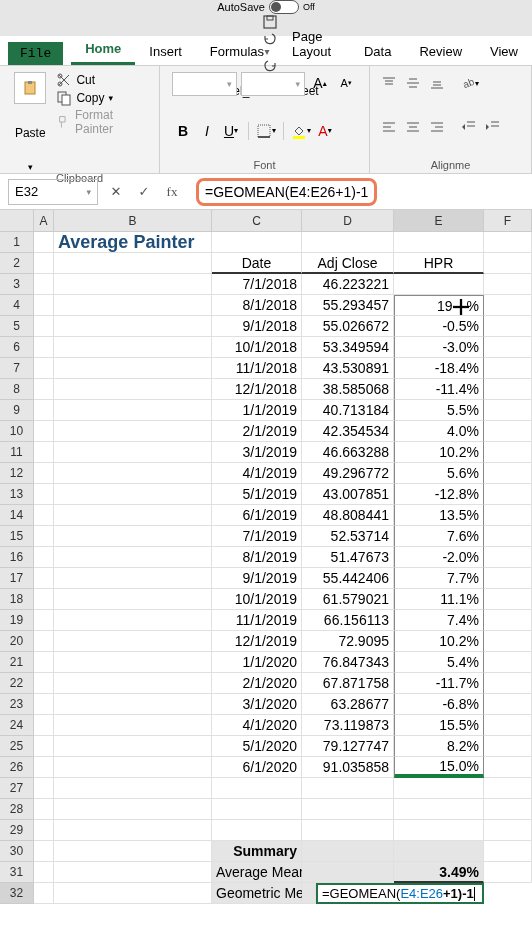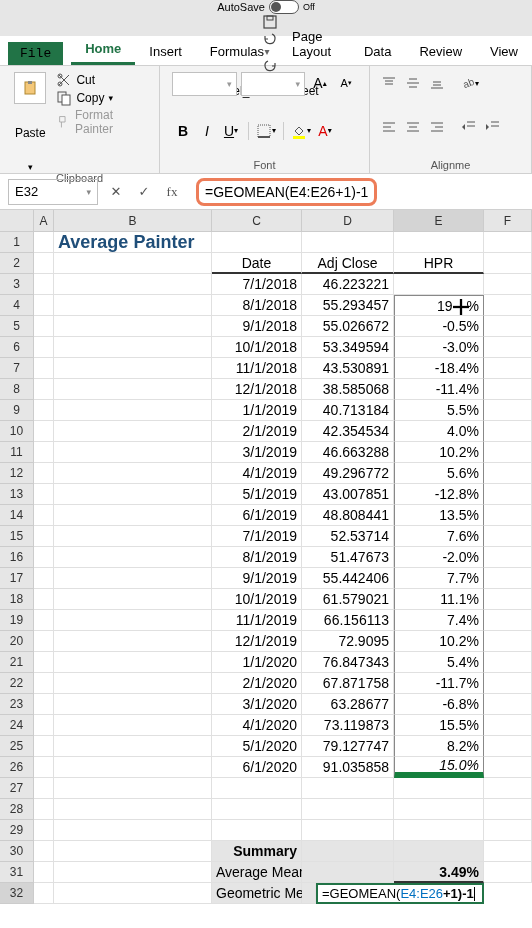--- a/index.html
+++ b/index.html
@@ -64,21 +64,21 @@
     .c-B { width: 158px; }
     .c-C { width: 90px; justify-content: flex-end; }
     .c-D { width: 92px; justify-content: flex-end; }
     .c-E { width: 90px; justify-content: flex-end; }
     .c-F { width: 48px; }
     
     .title-cell { color: #1f4e79; font-weight: bold; font-size: 18px; }
     .header-cell { font-weight: 500; border-bottom: 2px solid #333; justify-content: center; }
     .hpr-range { border-left: 1px solid #888; border-right: 1px solid #888; }
     .hpr-range-top { border-top: 1px solid #888; }
-    .hpr-range-bottom { border-bottom: 6px solid #15803d; font-style: italic; }
+    .hpr-range-bottom { border-bottom: 4px solid #15803d; }
     
     .summary-bg { background: #e5e5e5; }
     .summary-title { font-weight: bold; }
     .summary-val { font-weight: bold; border-bottom: 2px solid #333; }
     .editing-cell { border: 2px solid #217346; background: #fff; font-size: 13px; position: relative; overflow: visible; width: 168px; justify-content: flex-start; }
     .ref-highlight { color: #0070c0; }
     
     svg { width: 16px; height: 16px; }
   </style>
 </head>

